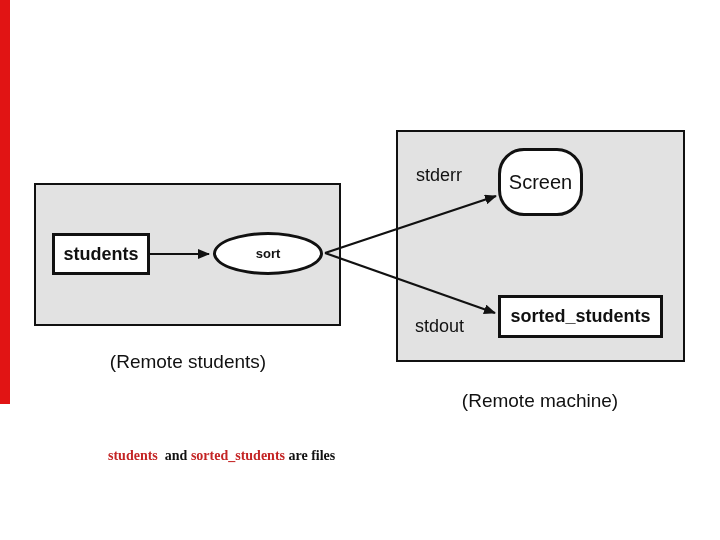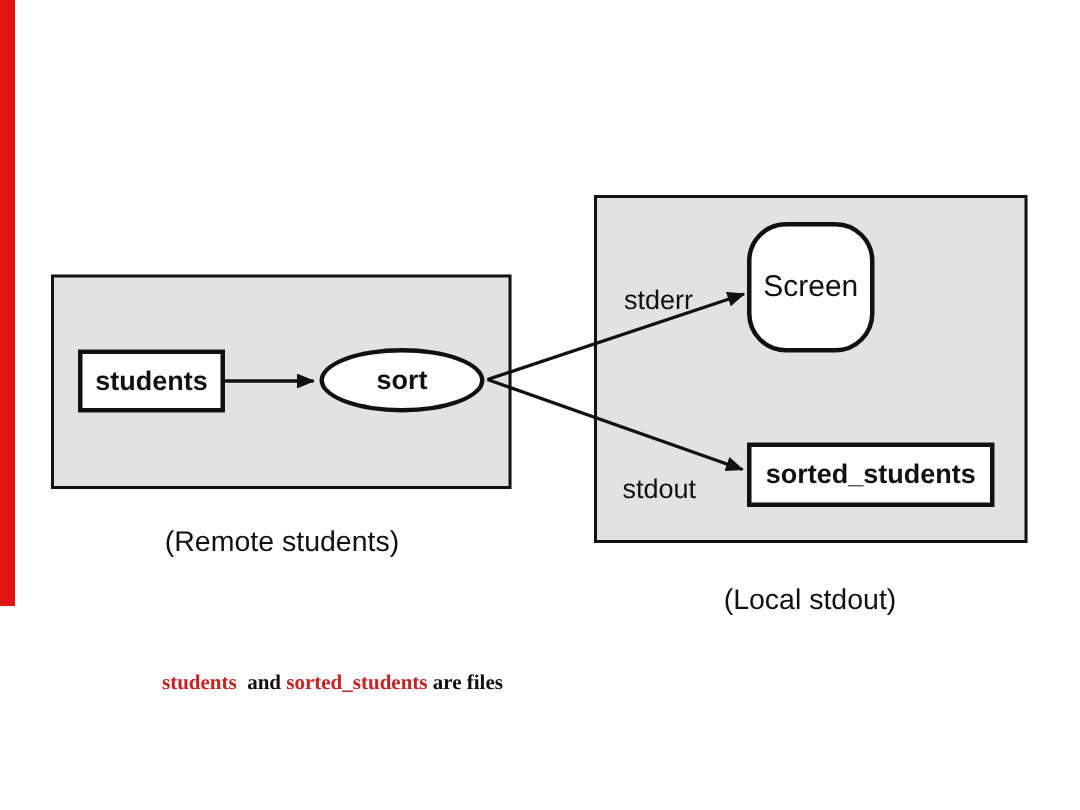--- a/index.html
+++ b/index.html
@@ -15,28 +15,28 @@
   .machine-box.remote{left:34px;top:183px;width:307px;height:143px;}
   .machine-box.local{left:396px;top:130px;width:289px;height:232px;}
 
   
   .file-box{position:absolute;background:#ffffff;border:3px solid #111111;box-sizing:border-box;
     display:flex;align-items:center;justify-content:center;font-weight:700;font-size:18px;}
   .file-box.students{left:52px;top:233px;width:98px;height:42px;}
   .file-box.sorted{left:498px;top:295px;width:165px;height:43px;}
   .ellipse{position:absolute;left:213px;top:232px;width:110px;height:43px;background:#ffffff;
     border:3px solid #111111;border-radius:50%;box-sizing:border-box;
-    display:flex;align-items:center;justify-content:center;font-weight:700;font-size:18px;}
-  .screen-shape{position:absolute;left:498px;top:148px;width:85px;height:87px;background:#ffffff;
+    display:flex;align-items:center;justify-content:center;font-weight:700;font-size:13px;}
+  .screen-shape{position:absolute;left:498px;top:148px;width:85px;height:68px;background:#ffffff;
     border:3px solid #111111;border-radius:26px;box-sizing:border-box;
     display:flex;align-items:center;justify-content:center;font-size:20px;}
 
   
   .stream-label{position:absolute;font-size:18px;}
-  .stream-label.stderr{left:416px;top:190px;}
+  .stream-label.stderr{left:416px;top:165px;}
   .stream-label.stdout{left:415px;top:316px;}
 
   
   .name-label{position:absolute;text-align:center;width:300px;}
   .name-label.bold{font-weight:700;font-size:18px;}
   .name-label.plain{font-size:19px;}
   .remote-name{left:38px;top:330px;}
   .remote-desc{left:38px;top:351px;}
   .local-name{left:390px;top:370px;}
   .local-desc{left:390px;top:390px;}
@@ -67,21 +67,21 @@
 
   <div class="machine-box local"></div>
   <div class="screen-shape">
     <span>Screen</span>
   </div>
   <div class="file-box sorted">
     <span>sorted_students</span>
   </div>
   <div class="stream-label stderr">stderr</div>
   <div class="stream-label stdout">stdout</div>
-  <div class="name-label plain local-desc">(Local stdout)</div>
+  <div class="name-label plain local-desc">(Remote machine)</div>
 
   <svg class="overlay" viewBox="0 0 720 540" xmlns="http://www.w3.org/2000/svg">
     <defs>
       <marker id="ah" markerUnits="userSpaceOnUse" markerWidth="12" markerHeight="10" refX="11" refY="5" orient="auto">
         <path d="M0,0 L12,5 L0,10 z" fill="#111111"></path>
       </marker>
     </defs>
     <line x1="150" y1="254" x2="209" y2="254" stroke="#111111" stroke-width="2.2" marker-end="url(#ah)"></line>
     <line x1="325" y1="253" x2="496" y2="196" stroke="#111111" stroke-width="2.2" marker-end="url(#ah)"></line>
     <line x1="325" y1="253" x2="495" y2="313" stroke="#111111" stroke-width="2.2" marker-end="url(#ah)"></line>

